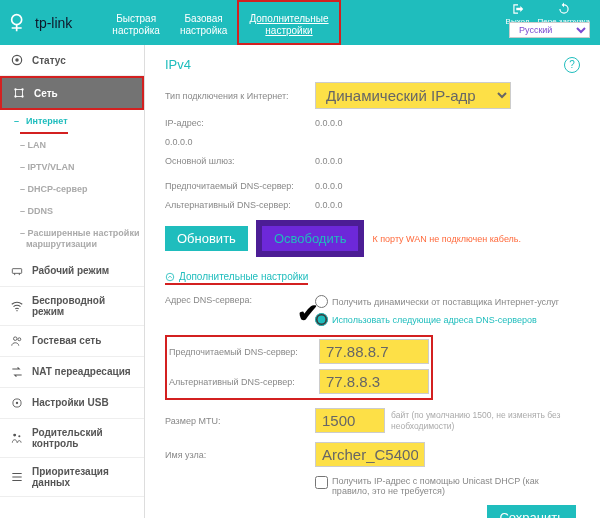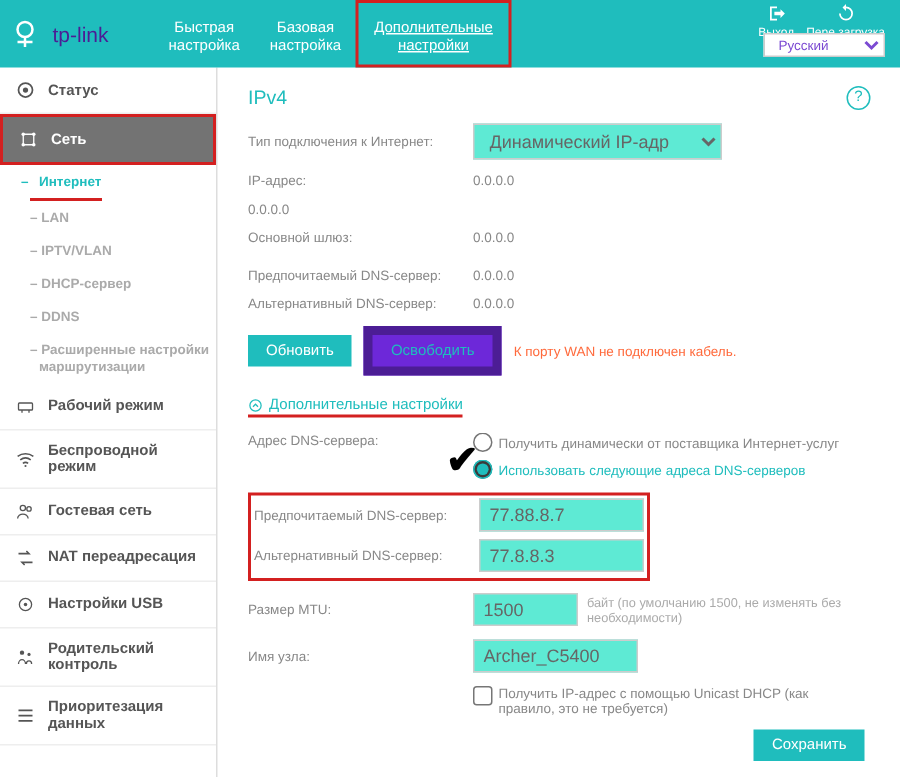--- a/index.html
+++ b/index.html
@@ -1,18 +1,18 @@
 <!DOCTYPE html>
 <html><head>
 <meta charset="utf-8">
 <style>
   * { box-sizing: border-box; margin: 0; padding: 0; font-family: Arial, sans-serif; }
   body { width: 600px; height: 518px; background: #fff; overflow: hidden; font-size: 11px; color: #333; position: relative; }
   .header { background: #1fbdbd; height: 45px; display: flex; align-items: center; padding: 0 10px; position: relative; }
-  .logo { display: flex; align-items: center; color: #4c1d95; font-size: 14px; font-weight: 500; }
+  .logo { display: flex; align-items: center; color: #0f172a; font-size: 14px; font-weight: 500; }
   .logo-icon { width: 20px; height: 20px; margin-right: 5px; fill: #fff; }
   .top-tabs { display: flex; margin-left: 30px; height: 100%; }
   .tab { color: #fff; font-size: 10px; text-align: center; padding: 8px 10px 4px; display: flex; flex-direction: column; justify-content: center; line-height: 1.2; cursor: pointer; }
   .tab.active { border: 2px solid #d32020; position: relative; text-decoration: underline; }
   .header-right { position: absolute; right: 10px; top: 2px; display: flex; gap: 8px; align-items: flex-start; }
   .hdr-ico { display: flex; flex-direction: column; align-items: center; color: #fff; font-size: 8px; cursor: pointer; }
   .hdr-ico svg { width: 14px; height: 14px; fill: #fff; margin-bottom: 1px; }
   .lang { position: absolute; right: 10px; top: 22px; }
   .lang select { font-size: 9px; background: #fff; border: 1px solid #ccc; padding: 1px 20px 1px 5px; color: #7b4ad2; }
   .body { display: flex; height: calc(100% - 45px); }
@@ -22,24 +22,24 @@
   .side-item svg { width: 14px; height: 14px; fill: currentColor; flex-shrink: 0; }
   .sub { padding: 6px 0 6px 26px; font-size: 9px; color: #aaa; cursor: pointer; }
   .sub.active { color: #1fbdbd; border-bottom: 2px solid #d32020; width: fit-content; margin-left: 20px; padding-left: 6px; position: relative; }
   .sub.active::before { content: "–"; position: absolute; left: -6px; }
   .main { flex: 1; overflow-y: auto; padding: 12px 20px; position: relative; }
   .sect-title { color: #1fbdbd; font-size: 13px; margin-bottom: 10px; }
   .help { position: absolute; right: 20px; top: 12px; color: #1fbdbd; width: 16px; height: 16px; border: 1.5px solid #1fbdbd; border-radius: 50%; text-align: center; line-height: 13px; font-size: 10px; cursor: pointer; }
   .row { display: flex; align-items: center; margin-bottom: 9px; font-size: 9px; color: #888; }
   .row .lbl { width: 150px; }
   .row .val { color: #888; }
-  .row select, .row input[type=text] { border: 1px solid #ccc; padding: 3px 18px 3px 6px; font-size: 12px; color: #666; background: #5eead4; }
+  .row select, .row input[type=text] { border: 1px solid #ccc; padding: 3px 18px 3px 6px; font-size: 15px; color: #666; background: #fde047; }
   .row input[type=text] { padding: 3px 6px; width: 110px; }
   .btns { display: flex; gap: 8px; align-items: center; margin: 10px 0 14px; }
-  .btn { padding: 5px 12px; border-radius: 0; font-size: 10px; border: none; cursor: pointer; color: #fff; }
+  .btn { padding: 5px 12px; border-radius: 0; font-size: 13px; border: none; cursor: pointer; color: #fff; }
   .btn-primary { background: #1fbdbd; }
   .btn-outline { background: #6d28d9; color: #1fbdbd; border: 6px solid #4c1d95; }
   .warn { color: #ff6a3c; font-size: 9px; }
   .adv-header { color: #1fbdbd; font-size: 10px; margin: 0 0 10px; display: flex; align-items: center; gap: 4px; border-bottom: 2px solid #d32020; width: fit-content; padding-bottom: 1px; }
   .adv-header svg { width: 10px; height: 10px; fill: #1fbdbd; }
   .radio { display: flex; align-items: center; gap: 4px; font-size: 9px; color: #888; }
   .radio input { accent-color: #1fbdbd; }
   .radio.yes { color: #1fbdbd; }
   .checkmark { position: absolute; color: #000; font-size: 26px; font-weight: bold; }
   .hi-box { border: 2px solid #d32020; padding: 2px; }

